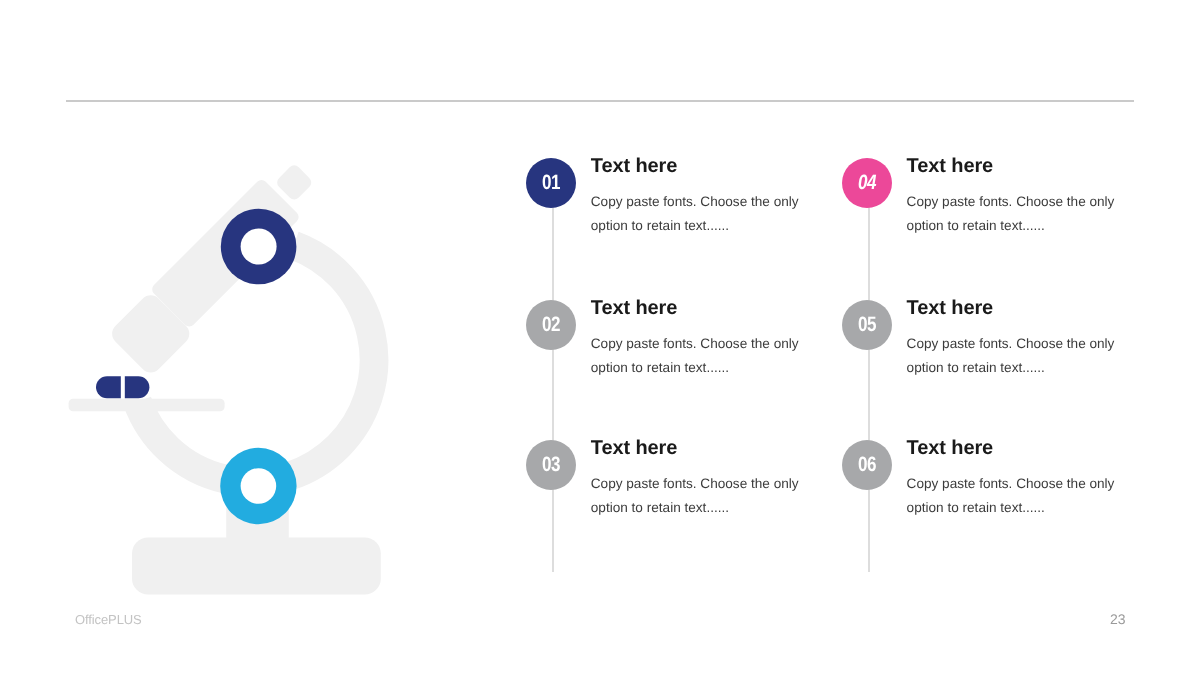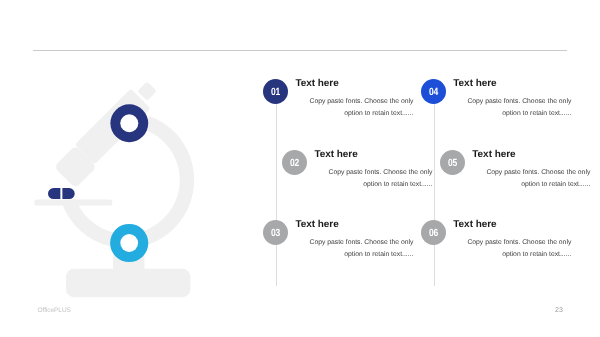--- a/index.html
+++ b/index.html
@@ -7,31 +7,31 @@
         -webkit-font-smoothing:antialiased;text-rendering:geometricPrecision;}
   .slide{position:absolute;left:0;top:0;width:600px;height:337px;background:#fff;overflow:hidden;filter:opacity(1);}
   .rule{position:absolute;left:33px;top:49.8px;width:534px;height:1.2px;background:#cacaca;}
   .art{position:absolute;left:0;top:0;width:600px;height:337px;}
 
   .column{position:absolute;top:0;width:170px;height:337px;}
   .column.left{left:263.4px;}
   .column.right{left:421.3px;}
   .vline{position:absolute;left:12.6px;top:91px;width:1px;height:194.5px;background:#dddddd;}
 
-  .item{position:absolute;left:0;width:170px;height:60px;text-align:right;}
+  .item{position:absolute;left:0;width:170px;height:60px;}
   .item.r1{top:79.2px;}
-  .item.r2{top:149.6px;margin-left:19px;}
+  .item.r2{top:149.6px;}
   .item.r3{top:220px;}
 
   .badge{position:absolute;left:0;top:0;width:25px;height:25px;border-radius:50%;
          color:#fff;display:flex;align-items:center;justify-content:center;}
   .badge span{font-size:10.4px;font-weight:bold;letter-spacing:-.3px;
               display:inline-block;transform:scaleX(.82) translateY(.5px);}
   .b-navy{background:#27357f;}
-  .b-cyan{background:#1d4ed8;}
+  .b-cyan{background:#ec4899;font-style:italic;}
   .b-gray{background:#a7a8aa;}
 
   .h{position:absolute;left:32px;top:-1px;font-size:10px;font-weight:bold;
      color:#1a1a1a;letter-spacing:-.05px;white-space:nowrap;}
   .p{position:absolute;left:32px;top:17px;font-size:6.8px;color:#3c3c3c;
      line-height:12px;width:118px;}
 
   .footL{position:absolute;left:37.5px;top:307.2px;font-size:6.5px;color:#c3c3c3;letter-spacing:-.05px;}
   .footR{position:absolute;left:555px;top:307.4px;font-size:7px;color:#9a9a9a;}
 </style>

